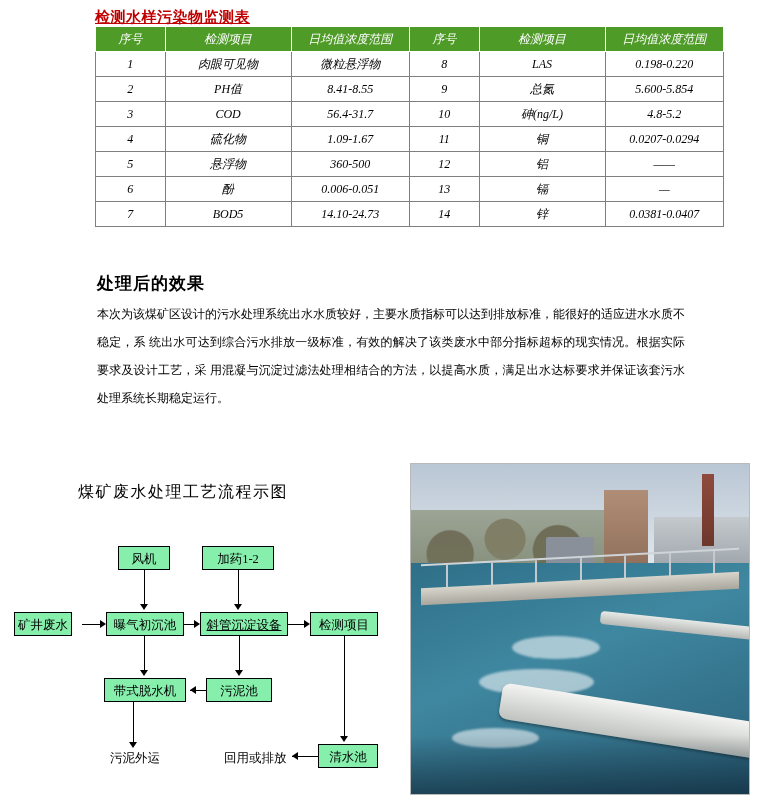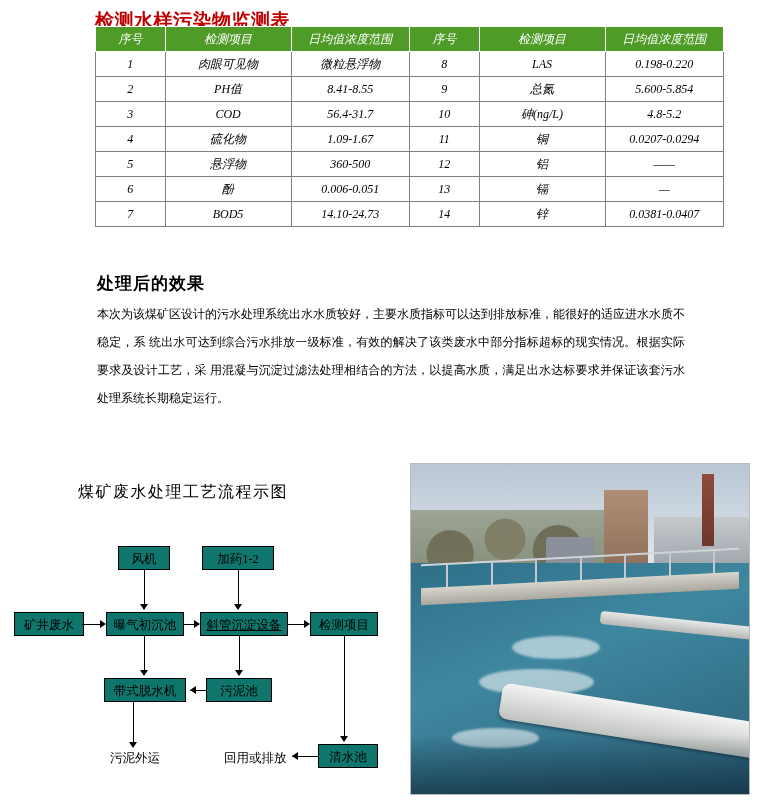--- a/index.html
+++ b/index.html
@@ -15,21 +15,21 @@
     position: relative;
     overflow: hidden;
   }
 
   
   .table-title {
     position: absolute;
     left: 95px;
     top: 8px;
     font-family: "Liberation Sans", sans-serif;
-    font-size: 19px;
+    font-size: 15px;
     font-weight: bold;
     color: #c00000;
     text-decoration: underline;
     letter-spacing: 0.5px;
   }
   table.monitor {
     position: absolute;
     left: 95px;
     top: 26px;
     width: 629px;
@@ -90,21 +90,21 @@
   .diagram {
     position: absolute;
     left: 0px;
     top: 460px;
     width: 400px;
     height: 340px;
   }
   .node {
     position: absolute;
     border: 1px solid #000000;
-    background: #0f766e;
+    background: #86efac;
     font-size: 12.5px;
     text-align: center;
     line-height: 24px;
     height: 24px;
     white-space: nowrap;
     box-sizing: border-box;
   }
   .plain {
     position: absolute;
     font-size: 12.5px;
@@ -298,21 +298,21 @@
 <div class="effect-heading">处理后的效果</div>
 <div class="effect-body">本次为该煤矿区设计的污水处理系统出水水质较好，主要水质指标可以达到排放标准，能很好的适应进水水质不稳定，系 统出水可达到综合污水排放一级标准，有效的解决了该类废水中部分指标超标的现实情况。根据实际要求及设计工艺，采 用混凝与沉淀过滤法处理相结合的方法，以提高水质，满足出水达标要求并保证该套污水处理系统长期稳定运行。</div>
 
 <div class="flow-title">煤矿废水处理工艺流程示图</div>
 
 <div class="diagram">
 
   <div class="node" style="left:118px; top:86px; width:52px;">风机</div>
   <div class="node" style="left:202px; top:86px; width:72px;">加药1-2</div>
 
-  <div class="node" style="left:14px; top:152px; width:70px;">矿井废水</div>
+  <div class="node" style="left:14px; top:152px; width:58px;">矿井废水</div>
   <div class="node" style="left:106px; top:152px; width:78px;">曝气初沉池</div>
   <div class="node" style="left:200px; top:152px; width:88px;text-decoration:underline;">斜管沉淀设备</div>
   <div class="node" style="left:310px; top:152px; width:68px;">检测项目</div>
 
   <div class="node" style="left:104px; top:218px; width:82px;">带式脱水机</div>
   <div class="node" style="left:206px; top:218px; width:66px;">污泥池</div>
 
   <div class="node" style="left:318px; top:284px; width:60px;">清水池</div>
   <div class="plain" style="left:110px; top:290px;">污泥外运</div>
   <div class="plain" style="left:224px; top:290px;">回用或排放</div>

